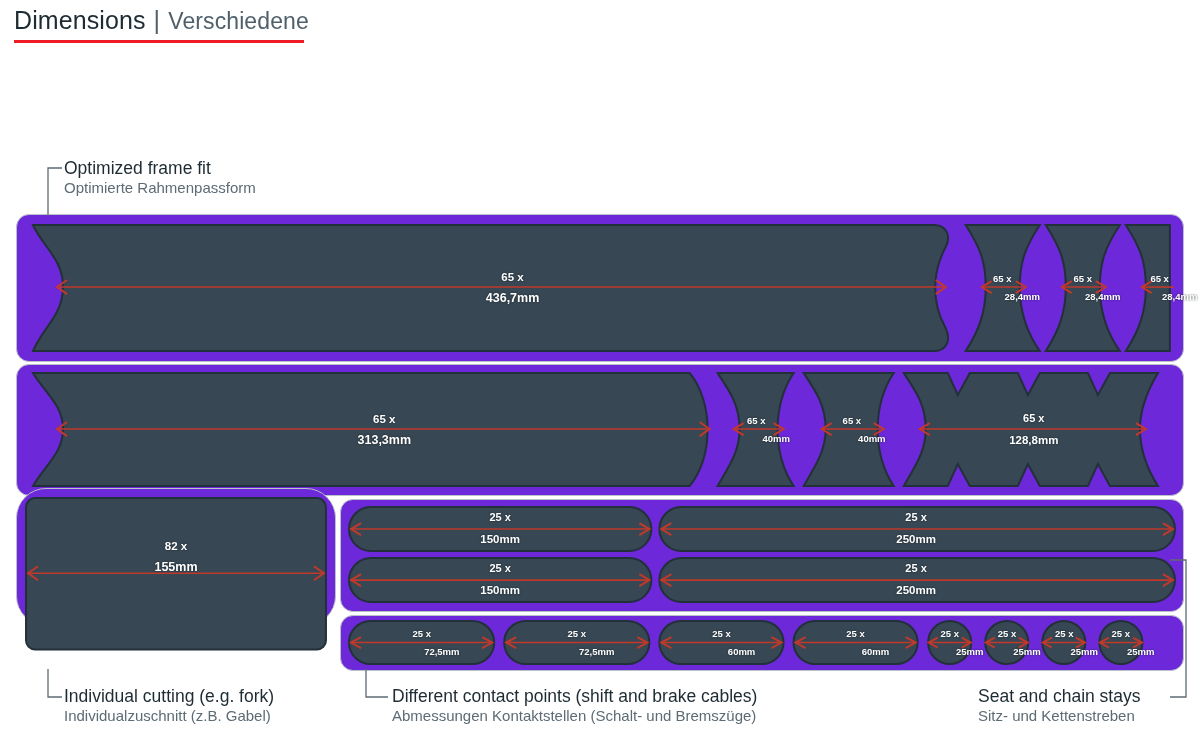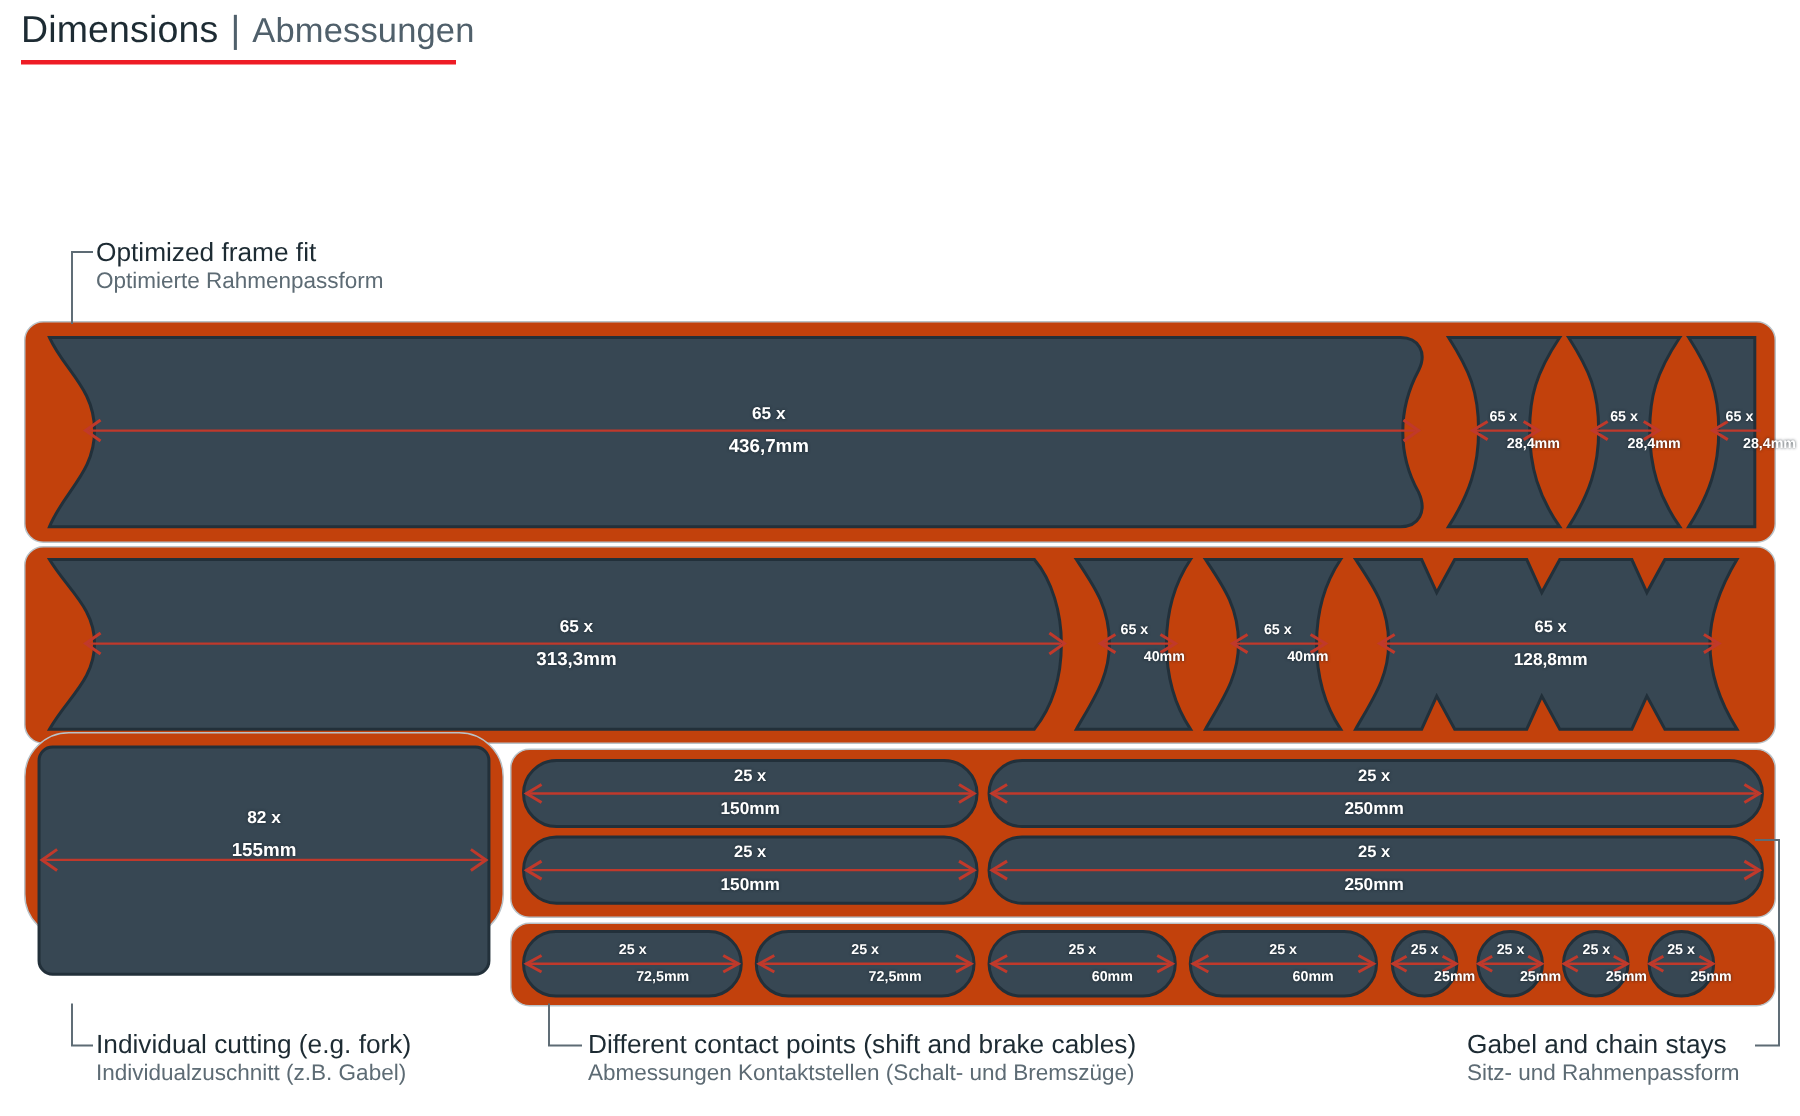--- a/index.html
+++ b/index.html
@@ -40,21 +40,21 @@
   .callout-br{left:978px;top:686px;}
 
   
   .overlay{position:absolute;inset:0;pointer-events:none;}
 
   
   .panel{
     position:absolute;
     border:1.6px solid #b9c2c7;
     border-radius:13px;
-    background:#c2410c;
+    background:#6d28d9;
     box-sizing:border-box;
   }
   #panel-row1{left:16px;top:214px;width:1168px;height:148px;}
   #panel-row2{left:16px;top:364px;width:1168px;height:132px;}
   #panel-fork{left:16px;top:488px;width:320px;height:138px;border-radius:30px;}
   #panel-strips{left:340px;top:499px;width:844px;height:113px;}
   #panel-dots{left:340px;top:615px;width:844px;height:56px;}
 
   .shapes{position:absolute;inset:0;overflow:visible;}
 
@@ -79,21 +79,21 @@
 </style>
 </head>
 <body>
 
 <div class="page">
 
   <div class="header">
     <div class="header-line">
       <span class="title-en">Dimensions</span>
       <span class="title-sep">|</span>
-      <span class="title-de">Abmessungen</span>
+      <span class="title-de">Verschiedene</span>
     </div>
     <div class="title-rule"></div>
   </div>
 
   <div class="panel" id="panel-row1">
     <svg class="shapes" viewBox="0 0 1165 145" preserveAspectRatio="none">
 
       <path fill="#374753" stroke="#22303a" stroke-width="2" d="M16,10 L916,10 C928,10 934,20 928,32 C914,58 914,88 928,113
            C934,126 928,136 916,136 L16,136
            C26,112 46,100 46,72 C46,44 26,32 16,10 Z"></path>
@@ -329,17 +329,17 @@
     <div class="en">Individual cutting (e.g. fork)</div>
     <div class="de">Individualzuschnitt (z.B. Gabel)</div>
   </div>
 
   <div class="callout callout-bm">
     <div class="en">Different contact points (shift and brake cables)</div>
     <div class="de">Abmessungen Kontaktstellen (Schalt- und Bremszüge)</div>
   </div>
 
   <div class="callout callout-br">
-    <div class="en">Gabel and chain stays</div>
-    <div class="de">Sitz- und Rahmenpassform</div>
+    <div class="en">Seat and chain stays</div>
+    <div class="de">Sitz- und Kettenstreben</div>
   </div>
 
 </div>
 
 </body></html>

